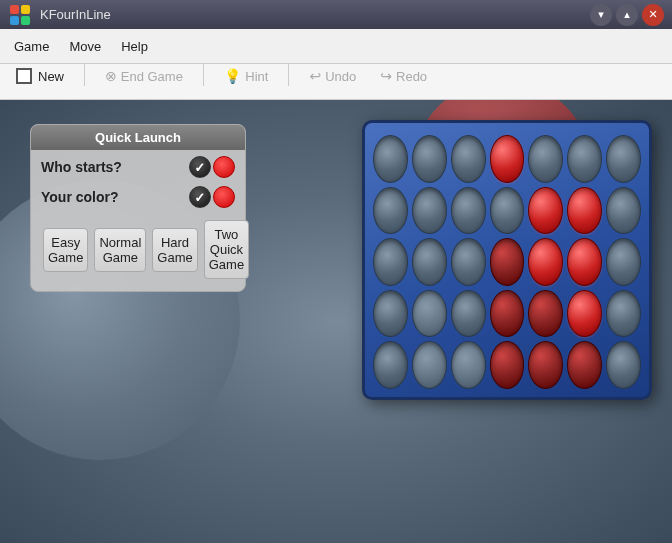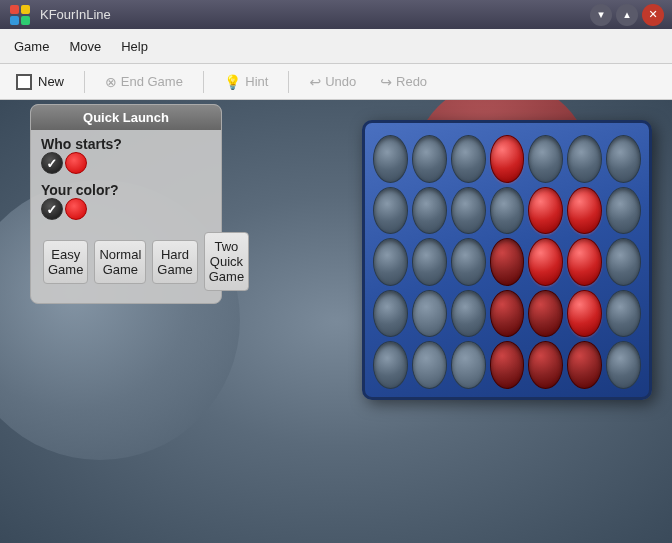--- a/index.html
+++ b/index.html
@@ -67,21 +67,21 @@
       padding: 4px 10px;
       font-size: 13px;
       color: #222;
       cursor: pointer;
       border-radius: 3px;
     }
 
     
     .toolbar {
       display: flex;
-      align-items: center;
+      align-items: flex-start;
       background: #f5f5f5;
       border-bottom: 1px solid #ccc;
       height: 36px;
       padding: 0 8px;
       gap: 8px;
     }
     .toolbar-btn {
       display: flex;
       align-items: center;
       gap: 4px;
@@ -137,46 +137,45 @@
       border-radius: 50%;
       background: radial-gradient(circle at 40% 30%, #cc5555, #882222);
       top: -20px;
       right: 80px;
       opacity: 0.8;
     }
 
     
     .quick-launch {
       position: absolute;
-      top: 4px;
+      top: 24px;
       left: 30px;
-      width: 192px;
+      width: 216px;
       background: rgba(200, 200, 200, 0.92);
       border-radius: 8px;
       border: 1px solid #aaa;
       padding-bottom: 12px;
     }
     .ql-header {
       background: linear-gradient(to bottom, #888, #666);
       border-radius: 7px 7px 0 0;
       text-align: center;
       padding: 5px 0;
       color: white;
       font-size: 13px;
       font-weight: bold;
     }
     .ql-row {
       display: flex;
-      align-items: flex-start;
+      align-items: center;
       justify-content: space-between;
       padding: 6px 10px 2px 10px;
       font-size: 14px;
       font-weight: bold;
       color: #222;
-      flex-direction: column;
     }
     .ql-icons {
       display: flex;
       align-items: center;
       gap: 2px;
     }
     .icon-check {
       width: 22px;
       height: 22px;
       border-radius: 50%;

